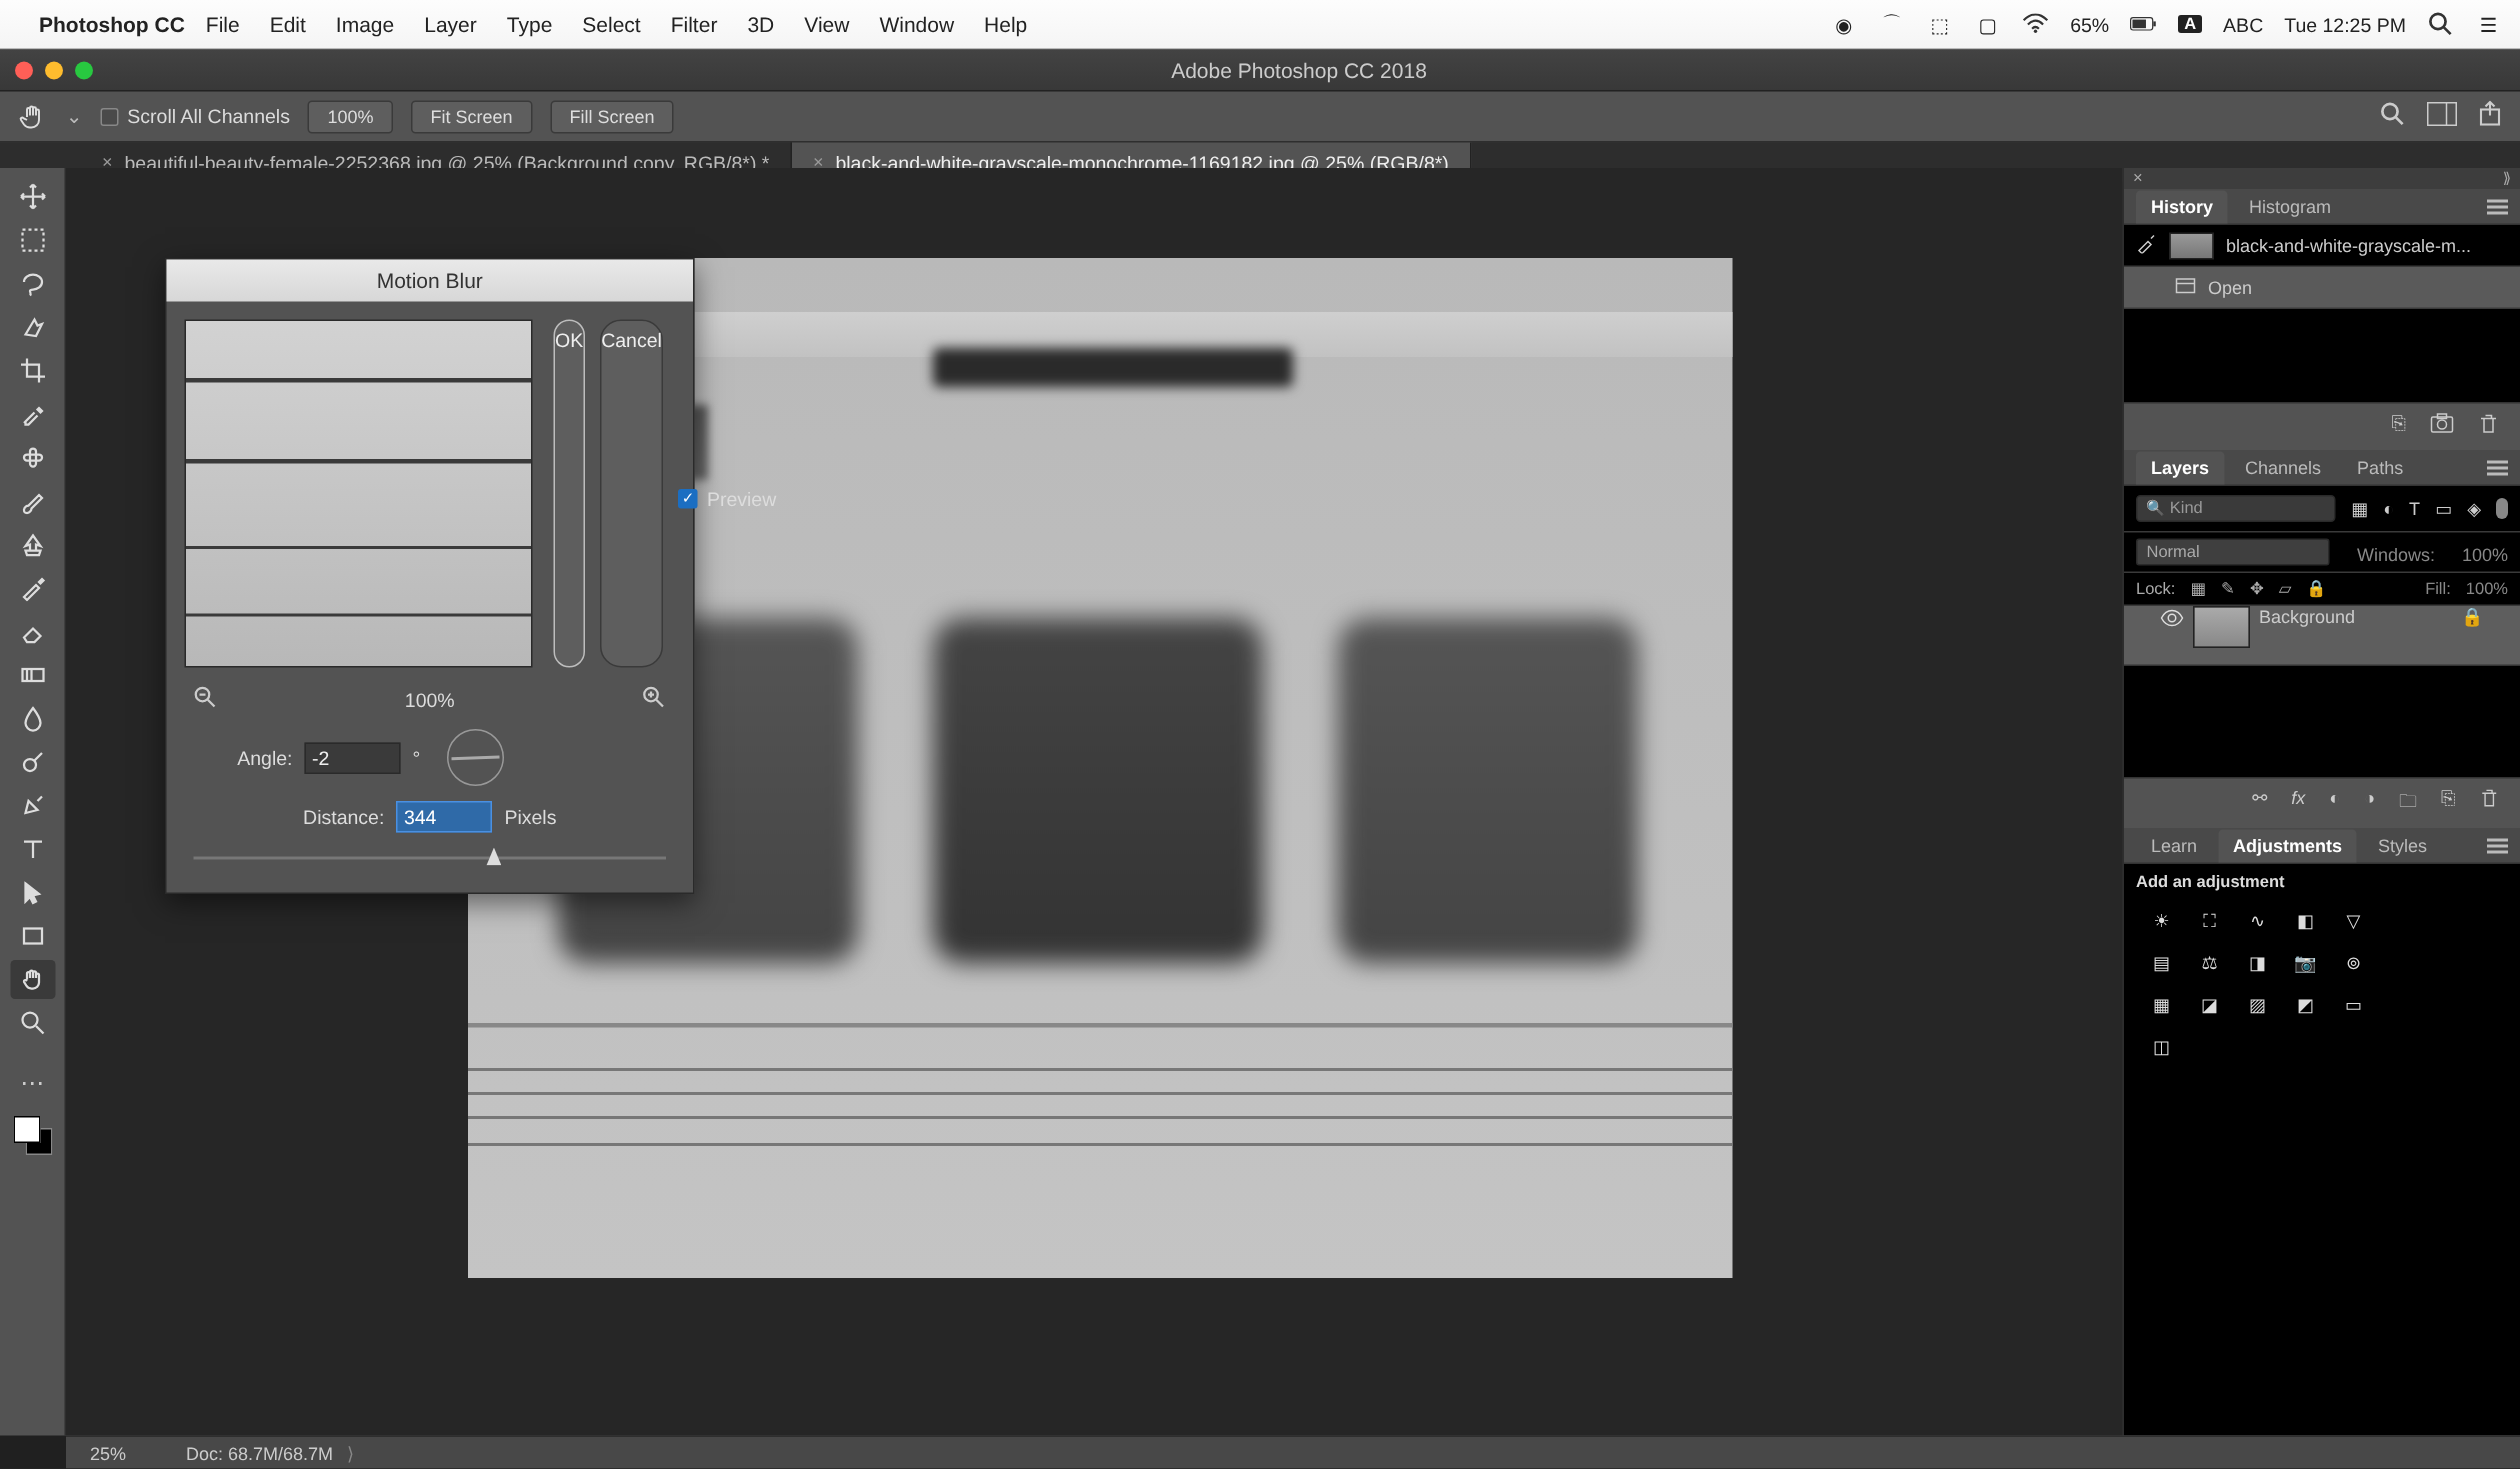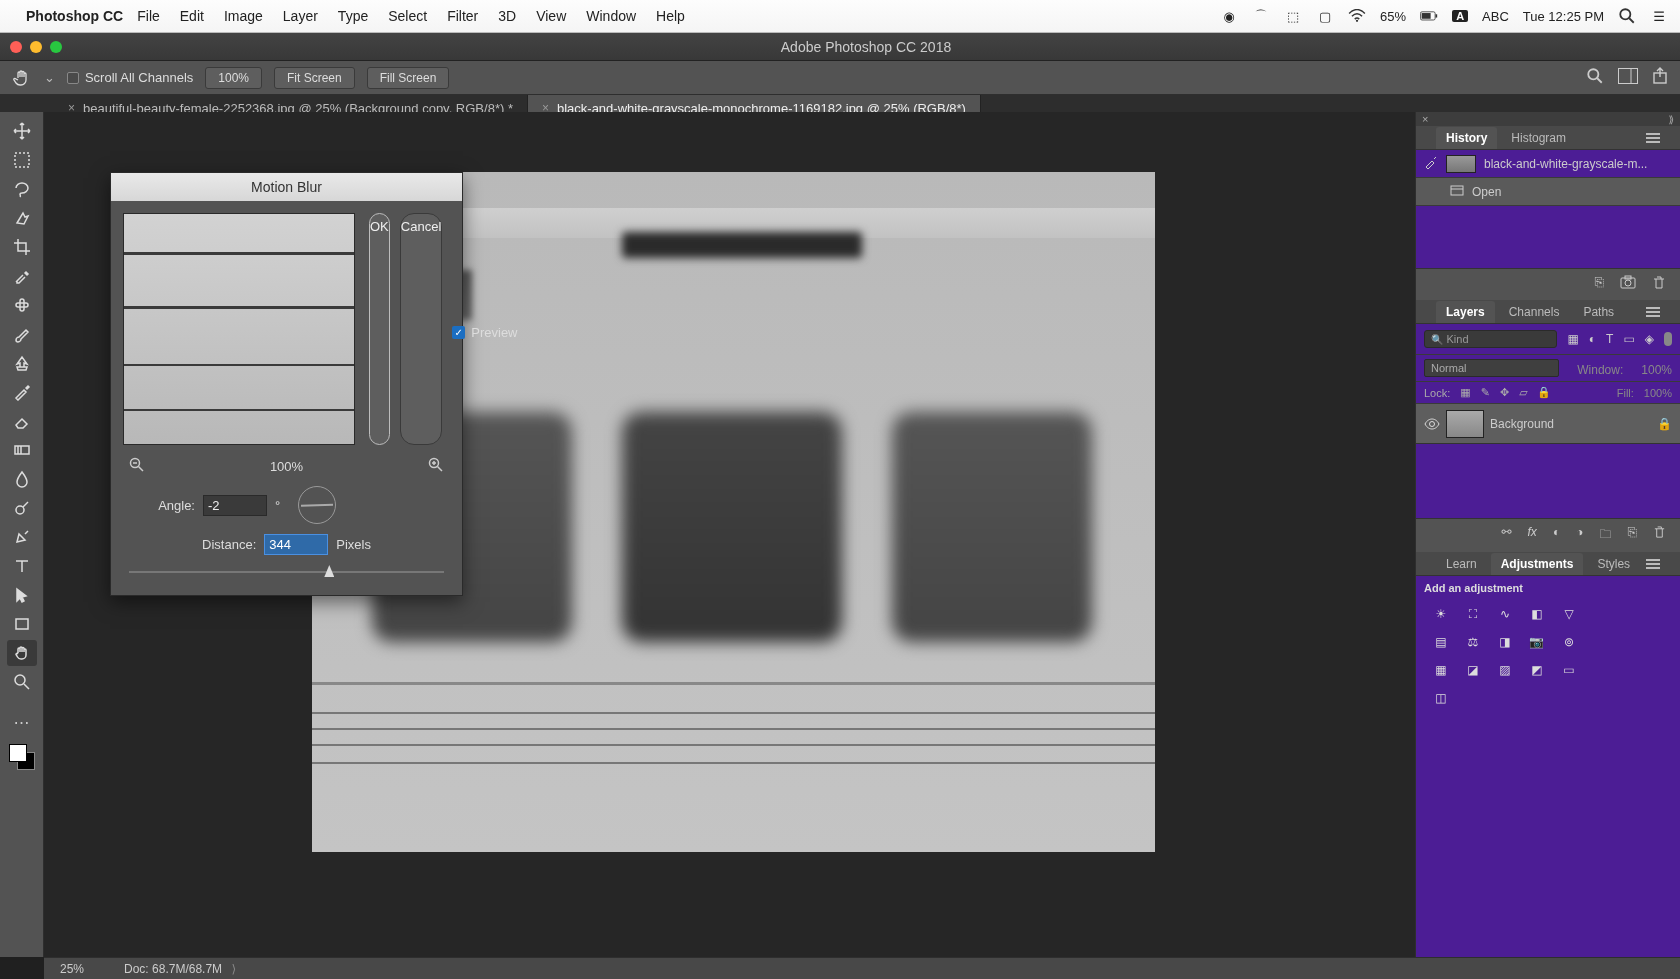--- a/index.html
+++ b/index.html
@@ -46,34 +46,34 @@
 .swatch { width:26px;height:26px; position:relative; margin-top:6px; }
 .swatch .fg{position:absolute;top:0;left:0;width:18px;height:18px;background:#fff;border:1px solid #000;}
 .swatch .bg{position:absolute;bottom:0;right:0;width:18px;height:18px;background:#000;border:1px solid #888;}
 
 .canvas-area { flex:1; background:#262626; position:relative; overflow:hidden;padding-left:28px; }
 .canvas { position:absolute; left:268px; top:60px; width:843px; height:680px; background:linear-gradient(#b9b9b9,#c4c4c4); }
 .canvas .stripe{position:absolute;left:0;right:0;height:4px;background:#444;}
 
 
 .panels { width:265px; background:#535353; display:flex; flex-direction:column; font-size:12px; color:#ccc; border-left:1px solid #2e2e2e; }
-.panel-header { display:flex; align-items:center; height:24px; padding:0 20px; gap:4px; background:#494949; border-bottom:1px solid #333; }
+.panel-header { display:flex; align-items:center; height:24px; padding:0 8px; gap:4px; background:#494949; border-bottom:1px solid #333; }
 .ptab { padding:4px 10px; color:#bbb; border-radius:3px 3px 0 0; }
 .ptab.active { background:#535353; color:#fff; font-weight:600; }
 .panel-header .menuico { margin-left:auto; }
-.panel-body { background:#4c1d95; }
+.panel-body { background:#000000; }
 .hist-row{display:flex;align-items:center;height:28px;padding:0 8px;gap:8px;border-bottom:1px solid #3a3a3a;}
 .hist-row.sel{background:#5a5a5a;}
 .layer-tools{display:flex;justify-content:flex-end;gap:16px;padding:6px 14px;border-top:1px solid #333;color:#ccc;}
 .filter-row{display:flex;align-items:center;gap:10px;padding:6px 8px;border-bottom:1px solid #3a3a3a;}
 .search-k{flex:1;background:#3a3a3a;border:1px solid #2a2a2a;border-radius:3px;padding:2px 6px;color:#999;font-size:11px;}
 .blend-row{display:flex;align-items:flex-end;padding:4px 8px;gap:18px;border-bottom:1px solid #3a3a3a;}
 .blend-sel{flex:1;background:#3f3f3f;border:1px solid #2a2a2a;padding:2px 6px;border-radius:2px;color:#aaa;font-size:11px;}
 .lock-row{display:flex;align-items:center;padding:4px 8px;gap:10px;border-bottom:1px solid #3a3a3a;font-size:11px;color:#aaa;}
-.layer-row{display:flex;align-items:center;height:40px;padding:0 8px;gap:6px;background:#5e5e5e;border-bottom:1px solid #333;}
+.layer-row{display:flex;align-items:flex-start;height:40px;padding:0 24px;gap:6px;background:#5e5e5e;border-bottom:1px solid #333;}
 .layer-thumb{width:38px;height:28px;background:linear-gradient(#aaa,#888);border:1px solid #222;}
 .lock-ico{margin-left:auto;color:#ccc;}
 .adj-title{padding:6px 8px;font-weight:600;font-size:11px;color:#ddd;}
 .adj-grid{display:grid;grid-template-columns:repeat(5,24px);gap:8px;padding:4px 14px 12px;}
 .adj-grid span{width:22px;height:20px;display:flex;align-items:center;justify-content:center;color:#ddd;}
 .eye{width:16px;height:16px;}
 
 
 .dialog { position:absolute; left:66px; top:60px; width:353px; background:#535353; border:1px solid #2a2a2a; box-shadow:0 6px 18px rgba(0,0,0,.5); color:#ddd; font-size:13px; }
 .dialog .dtitle { height:28px; background:linear-gradient(#e9e9e9,#d7d7d7); color:#333; display:flex; align-items:center; justify-content:center; font-size:14px; }
@@ -449,21 +449,21 @@
         <div class="search-k"><span style="font-size:10px;">🔍</span> <span>Kind</span></div>
         <span>▦</span>
         <span>◐</span>
         <span>T</span>
         <span>▭</span>
         <span>◈</span>
         <span style="width:8px;height:14px;background:#888;border-radius:4px;"></span>
       </div>
       <div class="blend-row">
         <div class="blend-sel">Normal</div>
-        <span style="color:#888;">Window:</span>
+        <span style="color:#888;">Windows:</span>
         <span style="color:#888;">100%</span>
       </div>
       <div class="lock-row">
         <span>Lock:</span>
         <span>▦</span>
         <span>✎</span>
         <span>✥</span>
         <span>▱</span>
         <span>🔒</span>
         <span style="margin-left:auto;color:#888;">Fill:</span>

